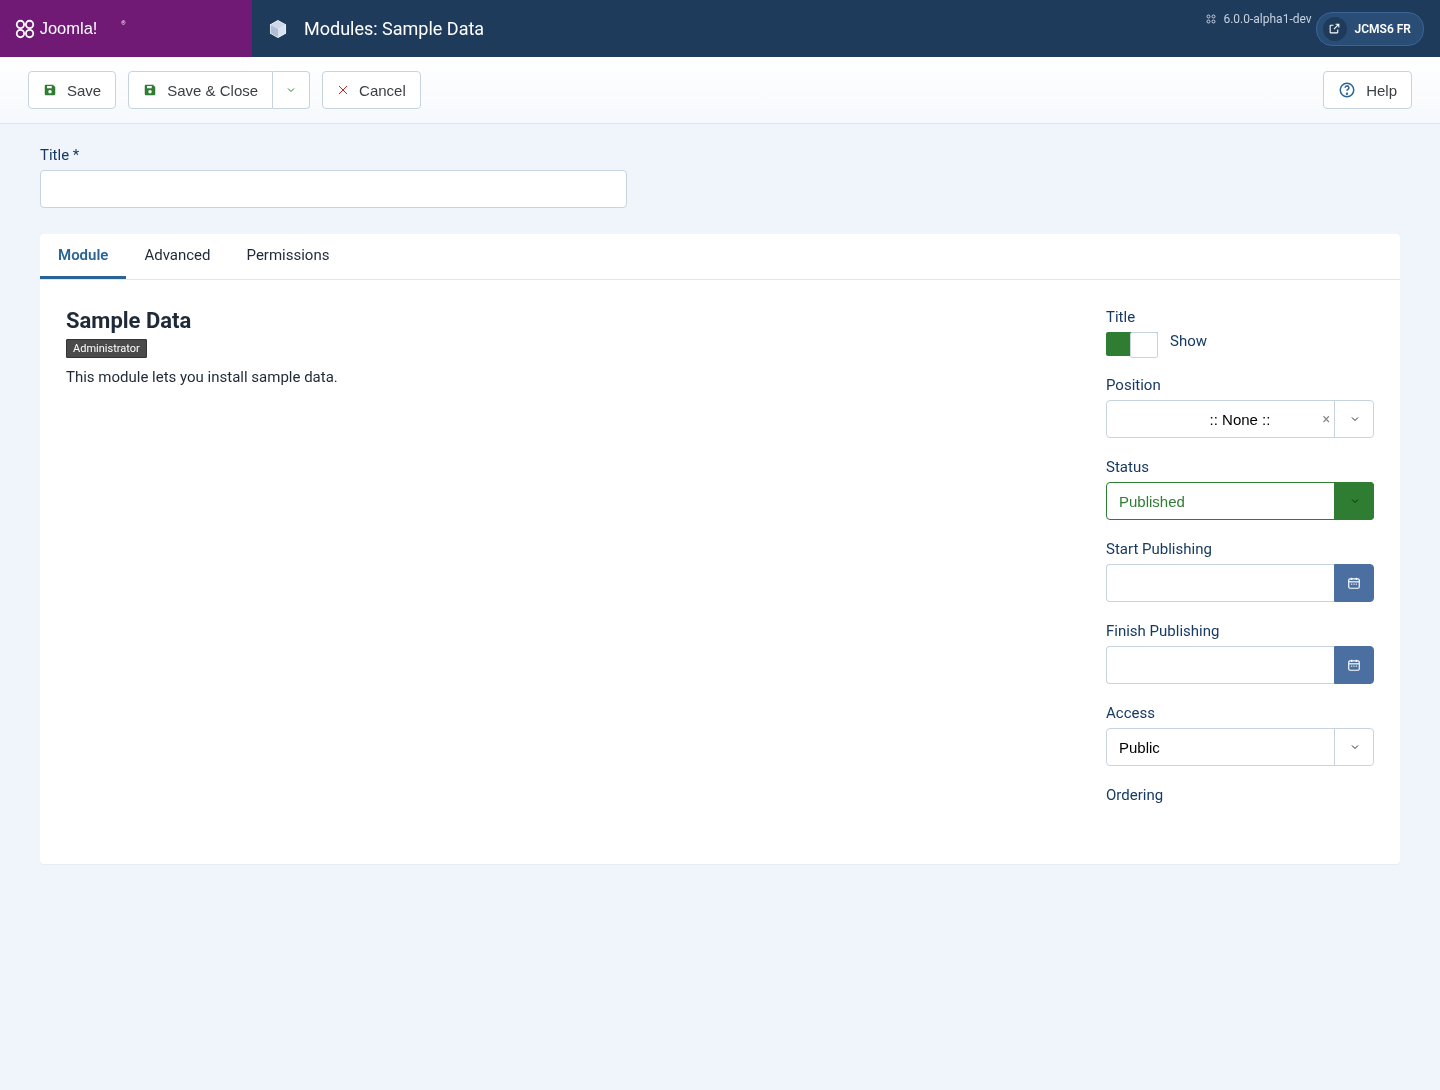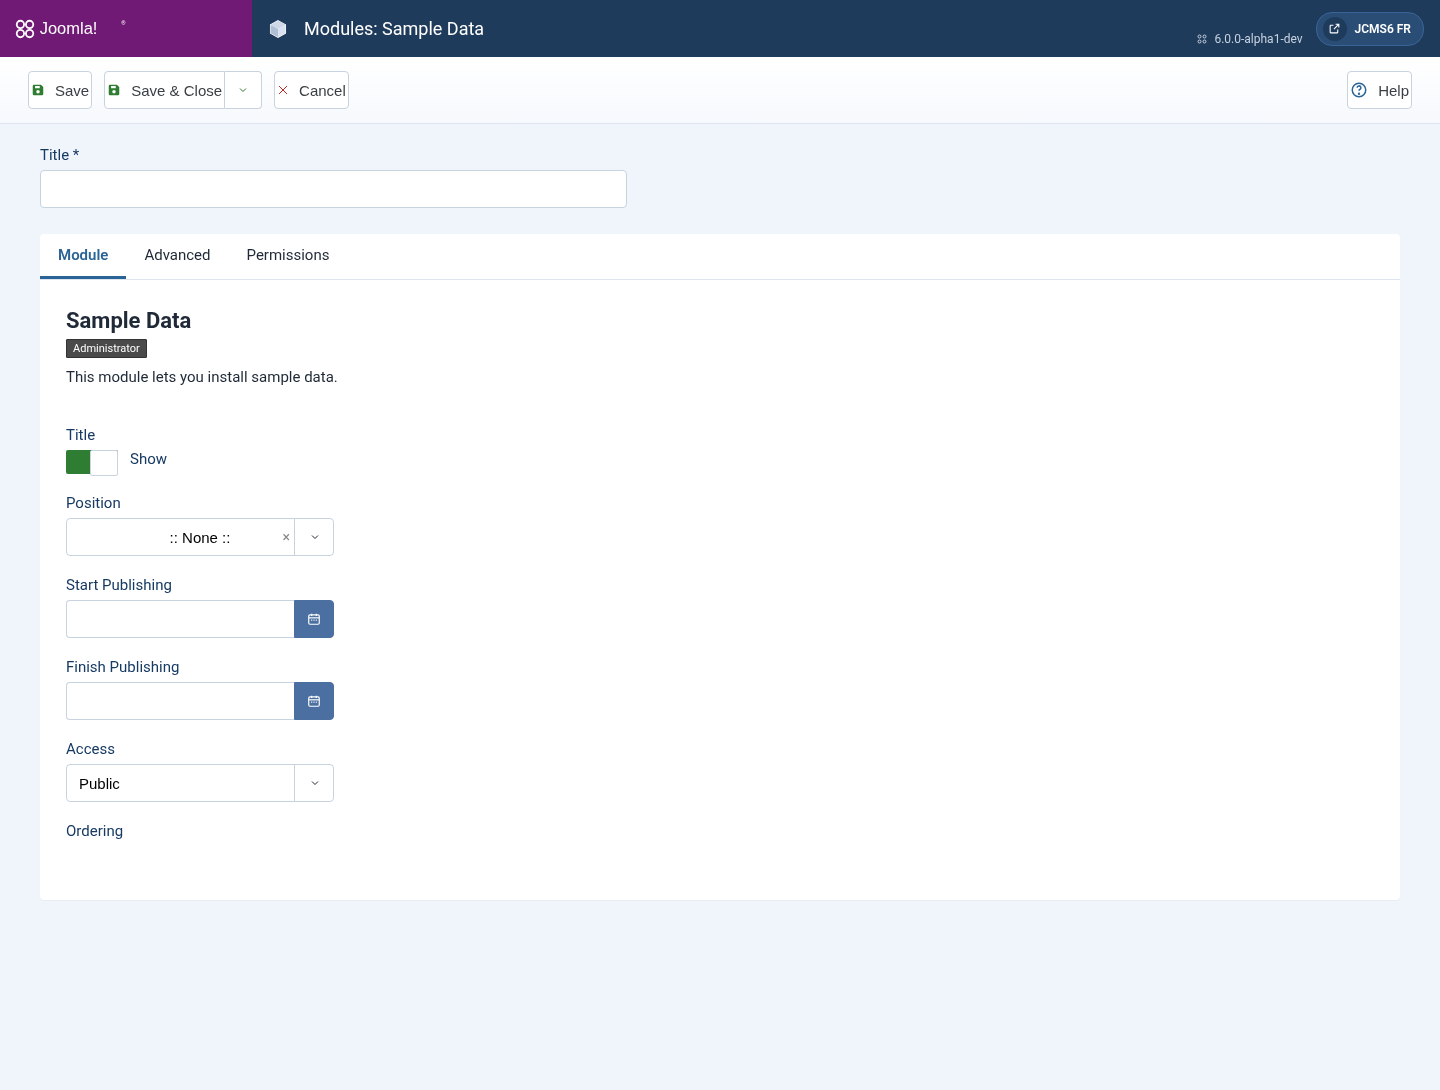--- a/index.html
+++ b/index.html
@@ -4,48 +4,48 @@
 <style>
 * { box-sizing: border-box; margin: 0; padding: 0; }
 body { font-family: -apple-system, BlinkMacSystemFont, "Segoe UI", Roboto, sans-serif; background: #f0f4fb; color: #1f2937; font-size: 14px; }
 
 .topbar { display: flex; align-items: center; background: #1f3b5b; height: 57px; color: #fff; }
 .brand { width: 252px; height: 57px; background: #701a75; display: flex; align-items: center; padding-left: 14px; }
 .brand svg { height: 22px; }
 .page-title-wrap { display: flex; align-items: center; gap: 16px; padding-left: 16px; flex: 1; }
 .page-title-wrap .cube { width: 20px; height: 20px; }
 .page-title { font-size: 18px; font-weight: 400; color: #fff; }
-.topbar-right { margin-left: auto; display: flex; align-items: flex-end; gap: 13px; padding-right: 16px; }
+.topbar-right { margin-left: auto; display: flex; align-items: flex-start; gap: 4px; padding-right: 16px; }
 .version-pill { color: #c7d2e1; font-size: 12px; display: flex; align-items: center; gap: 6px; }
 .site-badge { background: #2a4d76; border-radius: 16px; padding: 4px 12px 4px 6px; display: flex; align-items: center; gap: 8px; color: #fff; font-size: 12px; font-weight: 600; border: 1px solid #3a6497; }
 .site-badge .ext-icon { width: 24px; height: 24px; border-radius: 50%; background: #1f3b5b; display: flex; align-items: center; justify-content: center; }
 
 .toolbar { background: linear-gradient(#fff, #f6f9fd); border-bottom: 1px solid #dee5ef; padding: 14px 28px; display: flex; gap: 12px; }
-.btn { height: 38px; padding: 0 2px; background: #fff; border: 1px solid #c8d3e0; border-radius: 4px; display: inline-flex; align-items: center; gap: 10px; font-size: 15px; color: #3a3f44; cursor: pointer; }
+.btn { height: 38px; padding: 0 14px; background: #fff; border: 1px solid #c8d3e0; border-radius: 4px; display: inline-flex; align-items: center; gap: 10px; font-size: 15px; color: #3a3f44; cursor: pointer; }
 .btn-group { display: flex; }
 .btn-group .btn:first-child { border-top-right-radius: 0; border-bottom-right-radius: 0; }
 .btn-group .btn.caret { border-left: 0; border-top-left-radius: 0; border-bottom-left-radius: 0; padding: 0 12px; }
 .toolbar .spacer { flex: 1; }
 .icon-save { width: 14px; height: 14px; fill: #2f7d32; }
 .icon-cancel { width: 12px; height: 12px; stroke: #c02626; stroke-width: 2; }
 .icon-help { width: 18px; height: 18px; stroke: #2a6496; fill: none; stroke-width: 2; }
 .icon-chevron { width: 12px; height: 12px; stroke: #2f7d32; stroke-width: 2; fill: none; }
 .icon-chevron-dark { stroke: #1f2937; }
 
 .content { padding: 22px 40px 40px; }
 .field-label { color: #173a63; font-size: 15px; margin-bottom: 6px; display: block; }
 .req-star { color: #173a63; }
 .title-input { width: 587px; height: 38px; border: 1px solid #c8d3e0; border-radius: 4px; padding: 0 12px; font-size: 15px; background: #fff; }
 
 .tabs-panel { margin-top: 26px; }
 .tabs { display: flex; border-bottom: 1px solid #dee5ef; background: #fff; border-radius: 4px 4px 0 0; }
 .tabs .tab { padding: 12px 18px; font-size: 15px; color: #1f2937; cursor: pointer; border-bottom: 3px solid transparent; }
 .tabs .tab.active { color: #2a6496; font-weight: 600; border-bottom-color: #2a6496; }
 
-.panel-body { background: #fff; border-radius: 0 0 4px 4px; padding: 28px 26px 40px; display: flex; gap: 40px; box-shadow: 0 1px 0 rgba(0,0,0,0.03); flex-direction: column; }
+.panel-body { background: #fff; border-radius: 0 0 4px 4px; padding: 28px 26px 40px; display: flex; gap: 40px; box-shadow: 0 1px 0 rgba(0,0,0,0.03); }
 .panel-left { flex: 1; }
 .panel-right { width: 268px; }
 .module-title { font-size: 22px; font-weight: 700; color: #1f2937; margin-bottom: 6px; }
 .badge-admin { display: inline-block; background: #4a4a4a; color: #fff; font-size: 11px; padding: 2px 6px; border-radius: 1px; border: 1px solid #333; margin-bottom: 6px; }
 .module-desc { font-size: 15px; color: #1f2937; margin-top: 4px; }
 
 .form-row { margin-bottom: 20px; }
 .form-row .field-label { color: #173a63; font-size: 15px; margin-bottom: 6px; }
 .toggle-wrap { display: flex; gap: 12px; }
 .toggle { width: 52px; height: 24px; background: #2f7d32; border-radius: 2px; position: relative; display: inline-block; }
@@ -187,20 +187,31 @@
             <input class="select-input" type="text" readonly="" style="text-align: center;" value=":: None ::">
             <span class="select-clear">×</span>
             <span class="select-arrow">
               <svg class="icon-chevron icon-chevron-dark" viewBox="0 0 24 24">
                   <polyline points="6 9 12 15 18 9"></polyline>
                 </svg>
             </span>
           </div>
         </div>
 
+        <div class="form-row">
+          <label class="field-label">Status</label>
+          <div class="select-wrap">
+            <input class="select-input select-status" type="text" readonly="" value="Published" style="">
+            <span class="select-arrow select-status-arrow">
+              <svg class="icon-chevron" style="stroke:#0c2b0c" viewBox="0 0 24 24">
+                  <polyline points="6 9 12 15 18 9"></polyline>
+                </svg>
+            </span>
+          </div>
+        </div>
 
         <div class="form-row">
           <label class="field-label">Start Publishing</label>
           <div class="input-group">
             <input type="text" value="" style="">
             <span class="addon">
               <svg class="cal-icon" viewBox="0 0 24 24">
                   <rect x="3" y="5" width="18" height="16" rx="2" fill="none" stroke="#fff" stroke-width="2"></rect>
                   <line x1="3" y1="10" x2="21" y2="10" stroke="#fff" stroke-width="2"></line>
                   <line x1="8" y1="3" x2="8" y2="7" stroke="#fff" stroke-width="2"></line>

